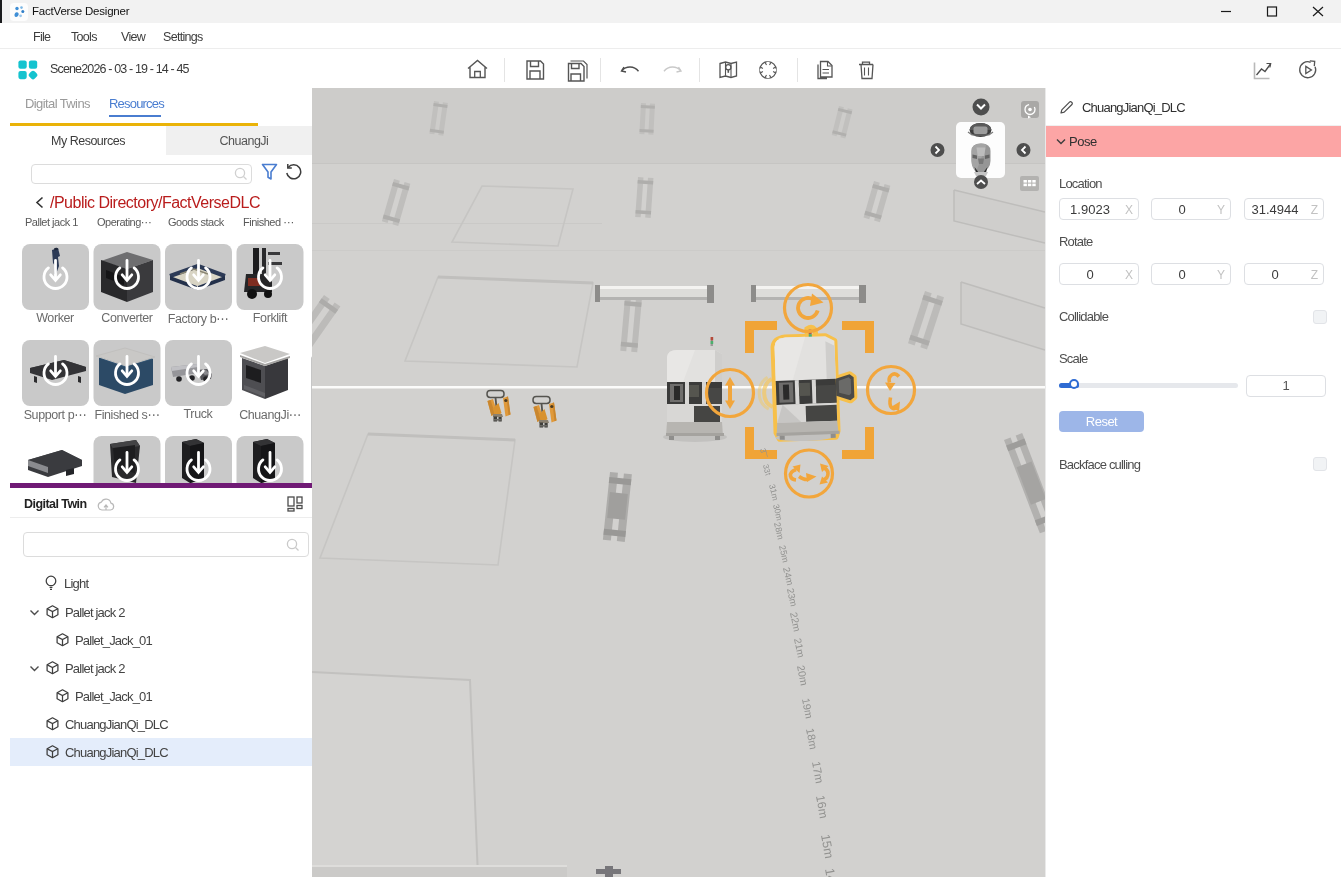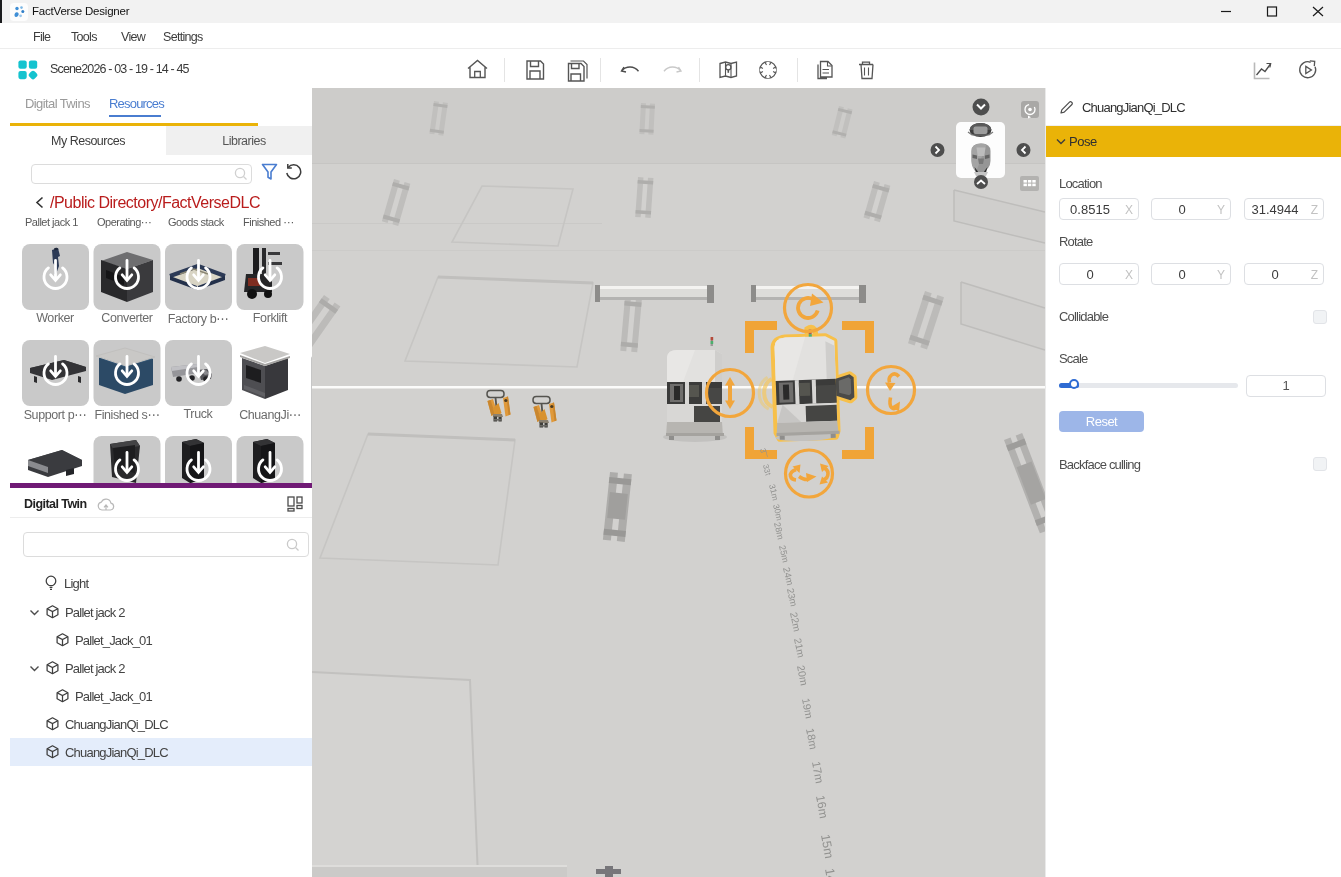--- a/index.html
+++ b/index.html
@@ -56,21 +56,21 @@
 
 
 #viewport { position:absolute; left:312px; top:88px; width:733px; height:789px;
   background:#d2d1cf; overflow:hidden; }
 
 
 #rightpanel { position:absolute; left:1045px; top:88px; width:296px; height:789px;
   background:#fff; border-left:1px solid #eaeaea; }
 #rphead { position:absolute; left:0; top:0; width:296px; height:38px; border-bottom:1px solid #f0f0f0; }
 #rpname { position:absolute; left:36px; top:12px; font-size:13px; letter-spacing:-0.8px; color:#2f2f2f; }
-#posebar { position:absolute; left:0; top:38px; width:296px; height:31px; background:#eab308; }
+#posebar { position:absolute; left:0; top:38px; width:296px; height:31px; background:#fca5a5; }
 #posetxt { position:absolute; left:23px; top:8px; font-size:13px; letter-spacing:-0.5px; color:#303030; }
 .rplabel { position:absolute; left:13px; font-size:13px; letter-spacing:-0.8px; color:#4e4e4e; }
 .pinput { position:absolute; width:80px; height:22px; border:1px solid #dddfe3; border-radius:4px;
   font-size:13px; color:#3b3b3b; }
 .pinput .val { position:absolute; left:0; right:18px; top:3px; text-align:center; }
 .pinput .axis { position:absolute; right:5px; top:3.5px; font-size:12px; color:#c2c2c2; }
 .chk { position:absolute; width:14px; height:14px; background:#f1f3f5; border:1px solid #e2e4e8; border-radius:3px; }
 #resetbtn { position:absolute; left:13px; top:323px; width:85px; height:21px; background:#9db6e8;
   border-radius:4px; color:#fff; font-size:13px; letter-spacing:-0.5px; display:flex; align-items:center; justify-content:center; }
 #scaleval { position:absolute; left:200px; top:287px; width:80px; height:22px;
@@ -185,21 +185,21 @@
       <rect x="797" y="8" width="1" height="24" fill="#e4e4e4"></rect>
     </svg>
   </div>
 
   <div id="leftpanel">
     <div class="ltab" style="left:15px; color:#9a9a9a">Digital Twins</div>
     <div class="ltab" style="left:99px; color:#4a7dd0; letter-spacing:-0.8px">Resources</div>
     <div class="abs" style="left:99px; top:27px; width:52px; height:2px; background:#4a7dd0"></div>
     <div id="subtabs">
       <div class="subtab" style="left:0; background:#fff; color:#3c3c3c">My Resources</div>
-      <div class="subtab" style="left:156px; background:#f0f0f0; color:#555">Libraries</div>
+      <div class="subtab" style="left:156px; background:#f0f0f0; color:#555">ChuangJi</div>
     </div>
     <div id="searchrow">
       <div id="lsearch"></div>
       <svg class="abs" style="left:224px; top:20px" width="14" height="14" viewBox="0 0 14 14">
         <circle cx="6" cy="6" r="4.6" fill="none" stroke="#d0d0d0" stroke-width="1.3"></circle>
         <path d="M9.5 9.5l3 3" stroke="#d0d0d0" stroke-width="1.3"></path>
       </svg>
       <svg class="abs" style="left:251px; top:16px" width="17" height="18" viewBox="0 0 17 18">
         <path d="M1.5 1.5h14l-5.5 7.5v7l-3-1.8V9z" fill="none" stroke="#4a7dd0" stroke-width="1.6" stroke-linejoin="round"></path>
       </svg>
@@ -695,21 +695,21 @@
       <div id="rpname">ChuangJianQi_DLC</div>
     </div>
     <div id="posebar">
       <svg class="abs" style="left:10px; top:12px" width="10" height="8" viewBox="0 0 10 8">
         <path d="M1 1.5l4 4 4-4" fill="none" stroke="#3d3d3d" stroke-width="1.4"></path>
       </svg>
       <div id="posetxt">Pose</div>
     </div>
     <div class="rplabel" style="top:88px">Location</div>
     <div class="pinput" style="left:13px; top:110px">
-        <div class="val">0.8515</div>
+        <div class="val">1.9023</div>
         <div class="axis">X</div>
       </div>
     <div class="pinput" style="left:105px; top:110px">
         <div class="val">0</div>
         <div class="axis">Y</div>
       </div>
     <div class="pinput" style="left:198px; top:110px">
         <div class="val">31.4944</div>
         <div class="axis">Z</div>
       </div>

